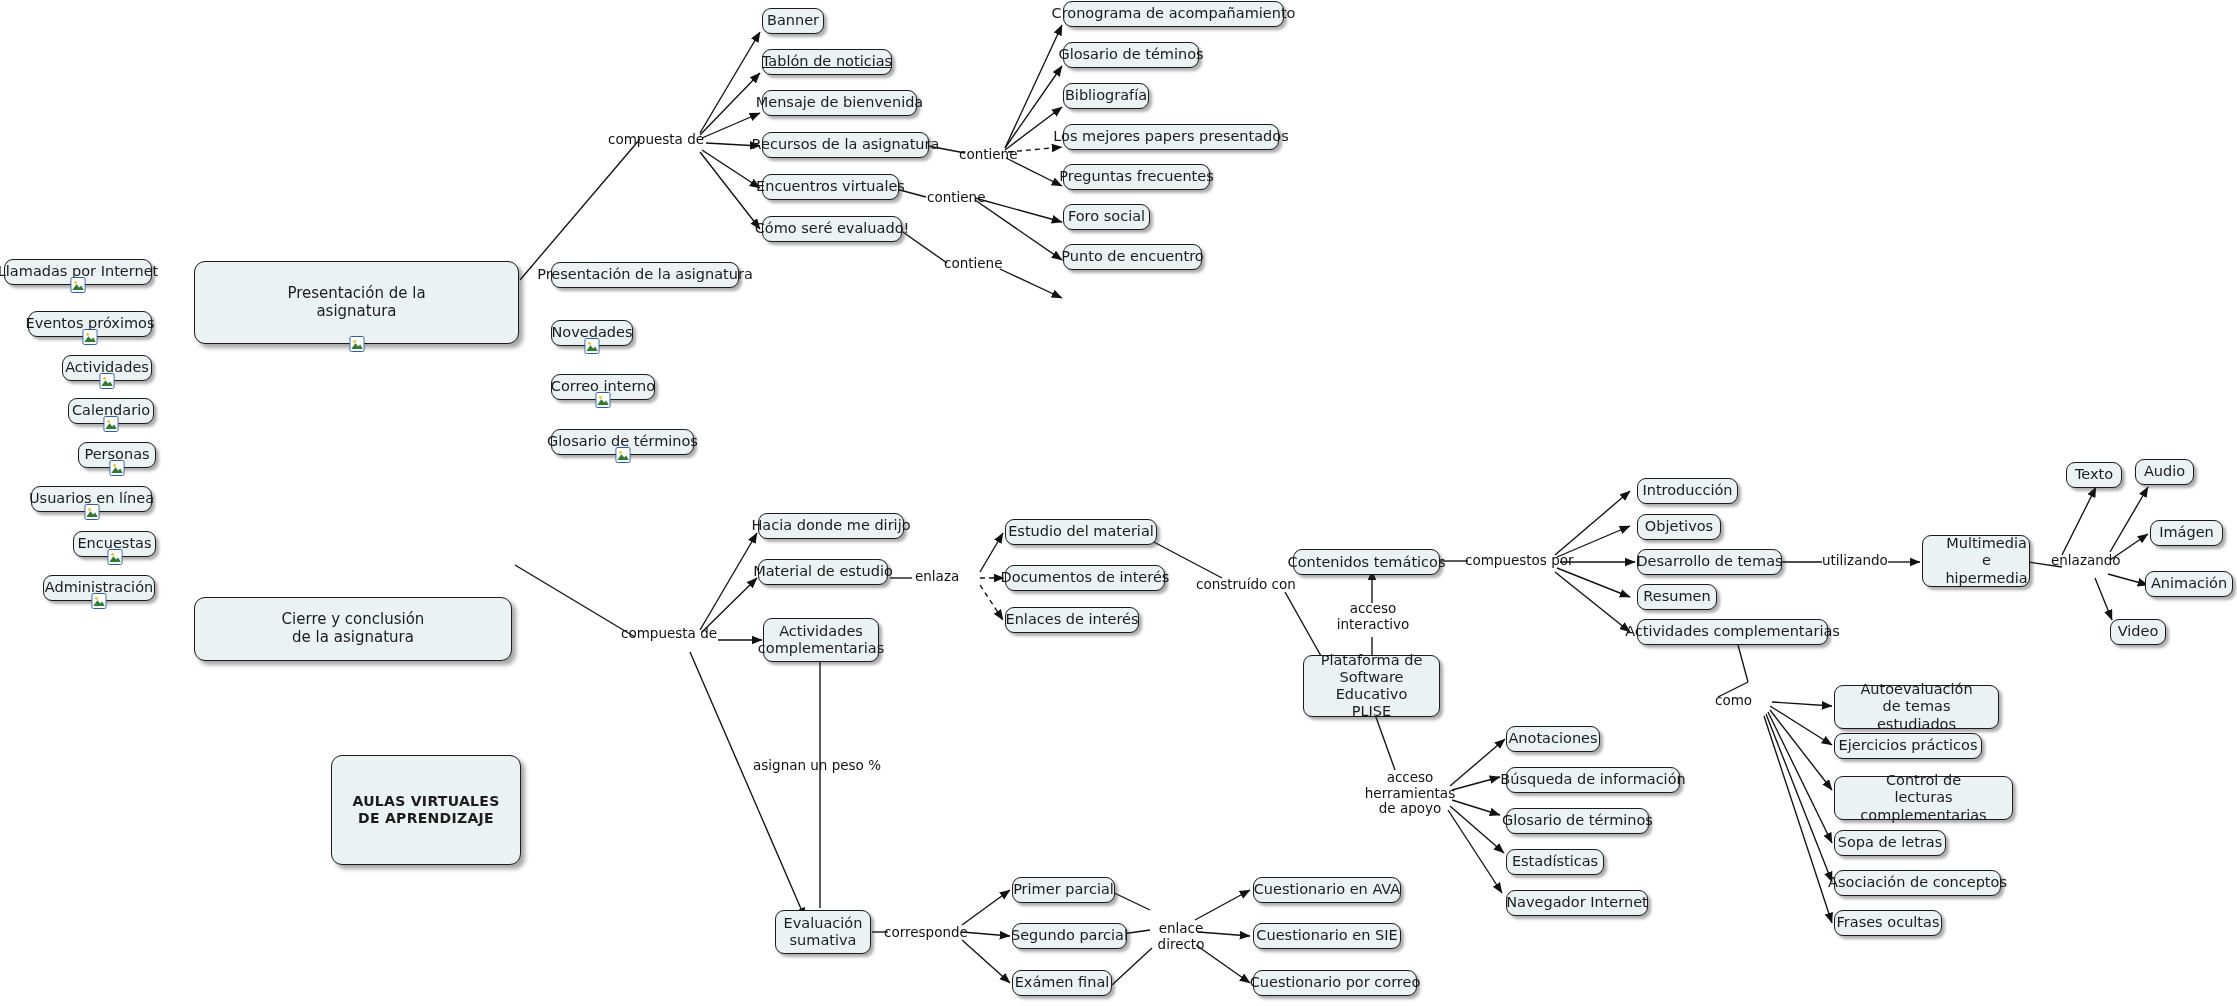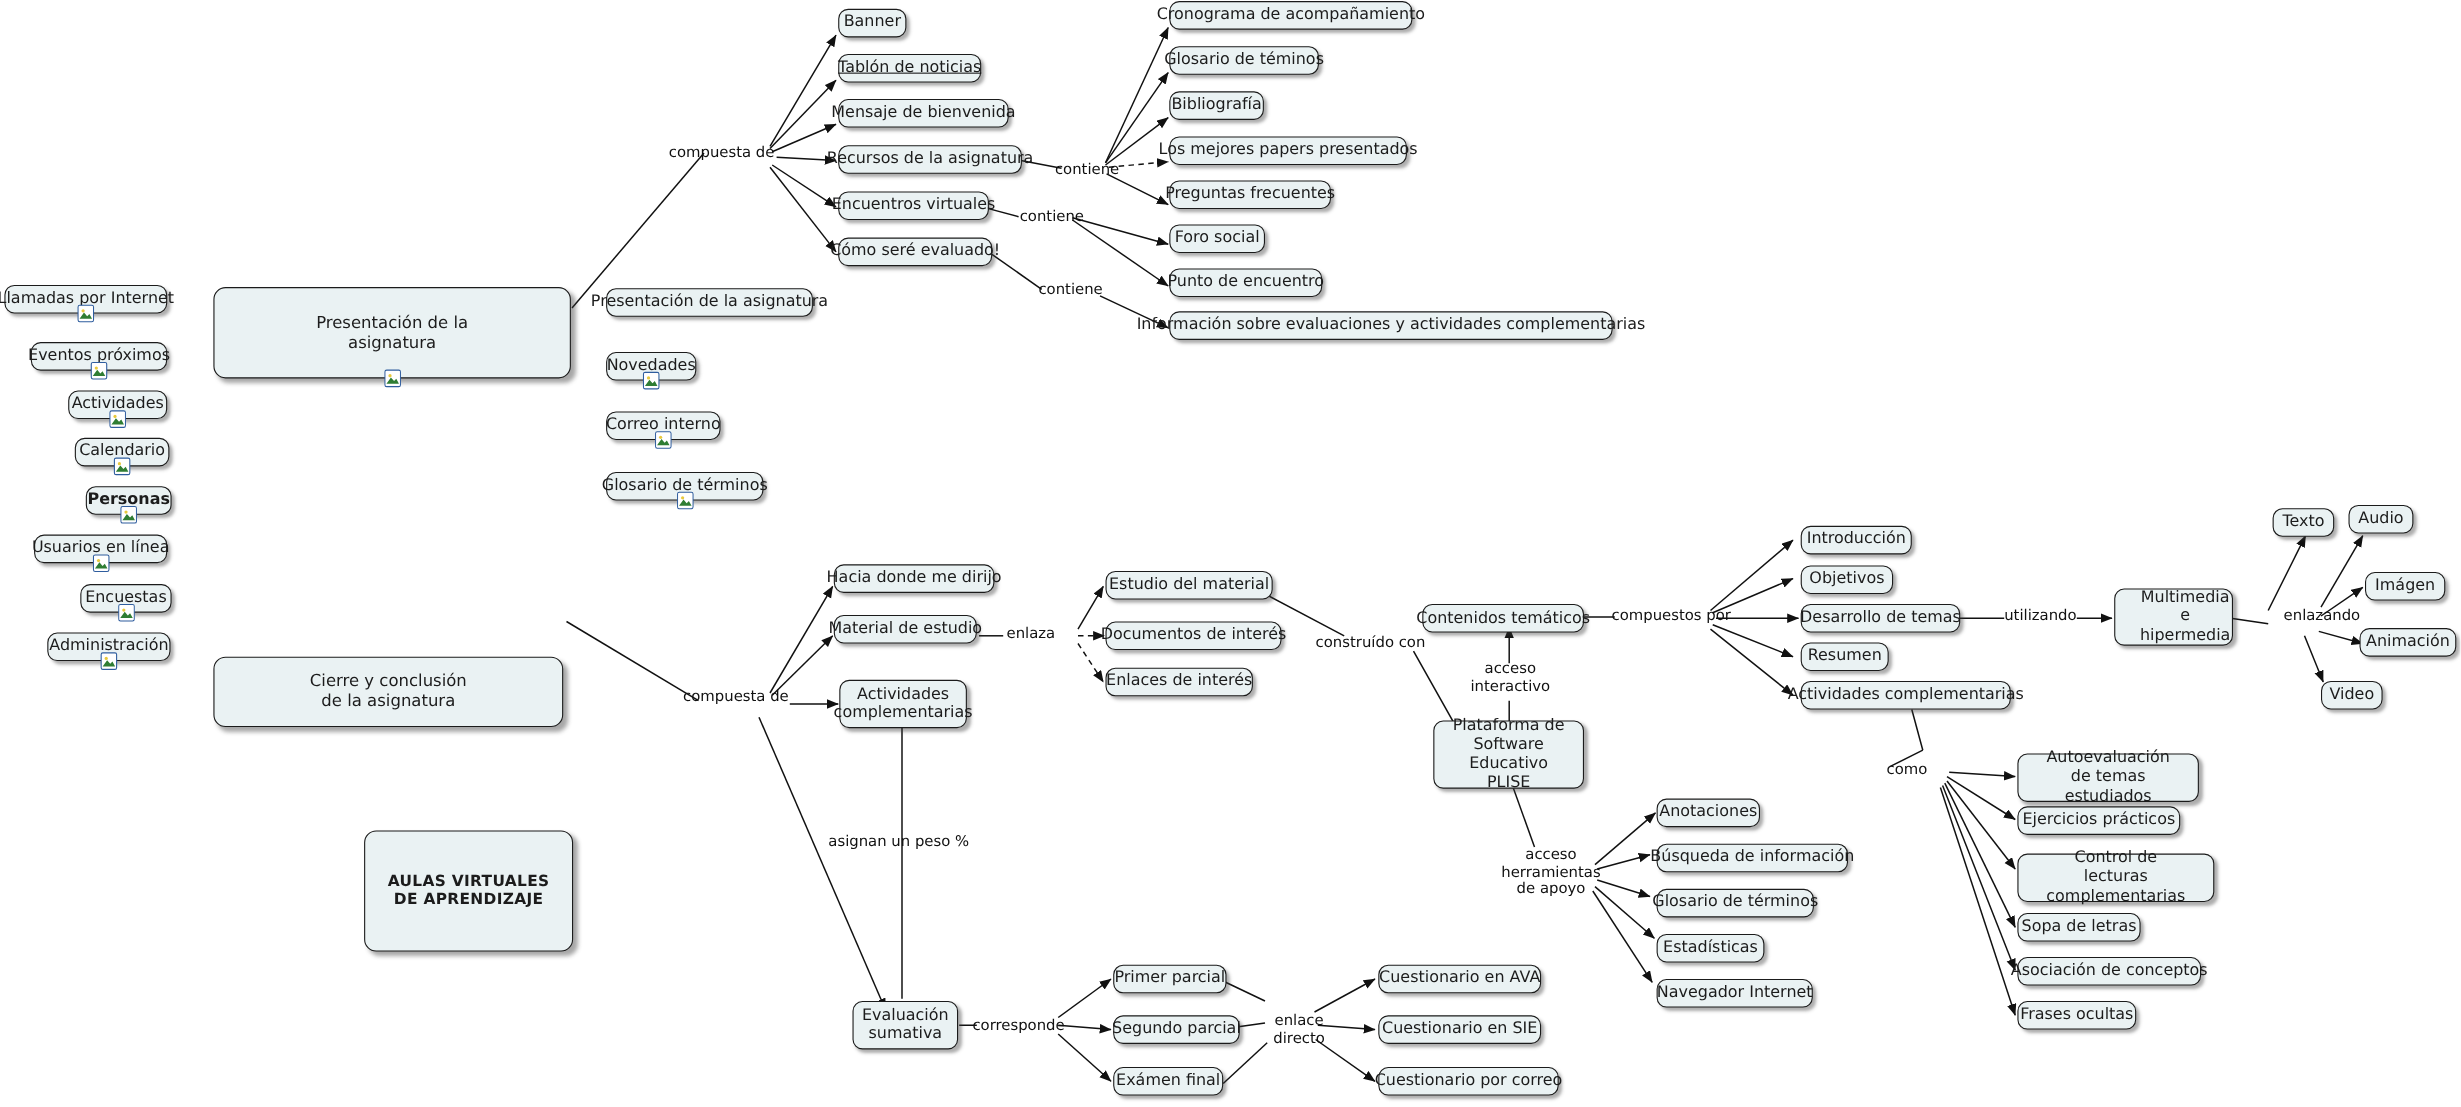--- a/index.html
+++ b/index.html
@@ -249,21 +249,21 @@
   <div class="node" style="left:68px;top:398px;width:86px;height:26px;">
     <span>Calendario</span>
     <span class="badge">
         <svg viewBox="0 0 16 16">
           <rect width="16" height="16" fill="#fff"></rect>
           <circle cx="5" cy="5" r="1.8" fill="#e8c93d"></circle>
           <path d="M1 14 L6 7 L9.5 11 L12 8.5 L15 14 Z" fill="#2f7d33"></path>
         </svg>
       </span>
   </div>
-  <div class="node" style="left:78px;top:442px;width:78px;height:26px;font-weight:bold;">
+  <div class="node" style="left:78px;top:442px;width:78px;height:26px;">
     <span>Personas</span>
     <span class="badge">
         <svg viewBox="0 0 16 16">
           <rect width="16" height="16" fill="#fff"></rect>
           <circle cx="5" cy="5" r="1.8" fill="#e8c93d"></circle>
           <path d="M1 14 L6 7 L9.5 11 L12 8.5 L15 14 Z" fill="#2f7d33"></path>
         </svg>
       </span>
   </div>
   <div class="node" style="left:31px;top:486px;width:121px;height:26px;">
@@ -372,23 +372,20 @@
     <span>Preguntas frecuentes</span>
   </div>
 
   <div class="node" style="left:1063px;top:204px;width:87px;height:26px;">
     <span>Foro social</span>
   </div>
   <div class="node" style="left:1063px;top:244px;width:139px;height:26px;">
     <span>Punto de encuentro</span>
   </div>
 
-  <div class="node" style="left:1063px;top:283px;width:403px;height:26px;">
-    <span>Información sobre evaluaciones y actividades complementarias</span>
-  </div>
 
   <div class="elabel" style="left:621px;top:626px;">compuesta de</div>
 
   <div class="node" style="left:758px;top:513px;width:146px;height:26px;">
     <span>Hacia donde me dirijo</span>
   </div>
   <div class="node" style="left:758px;top:559px;width:130px;height:26px;">
     <span>Material de estudio</span>
   </div>
   <div class="node multi" style="left:763px;top:618px;width:116px;height:44px;">
@@ -475,21 +472,21 @@
     <span>Actividades complementarias</span>
   </div>
 
   <div class="elabel" style="left:1822px;top:553px;">utilizando</div>
   <div class="node multi" style="left:1922px;top:535px;width:108px;height:52px;padding-left:30px;">
     <div>
       <div>Multimedia</div>
       <div>e hipermedia</div>
     </div>
   </div>
-  <div class="elabel" style="left:2051px;top:553px;margin-left:25px;">enlazando</div>
+  <div class="elabel" style="left:2051px;top:553px;">enlazando</div>
 
   <div class="node" style="left:2066px;top:462px;width:56px;height:26px;">
     <span>Texto</span>
   </div>
   <div class="node" style="left:2135px;top:459px;width:59px;height:26px;">
     <span>Audio</span>
   </div>
   <div class="node" style="left:2150px;top:520px;width:73px;height:26px;">
     <span>Imágen</span>
   </div>

